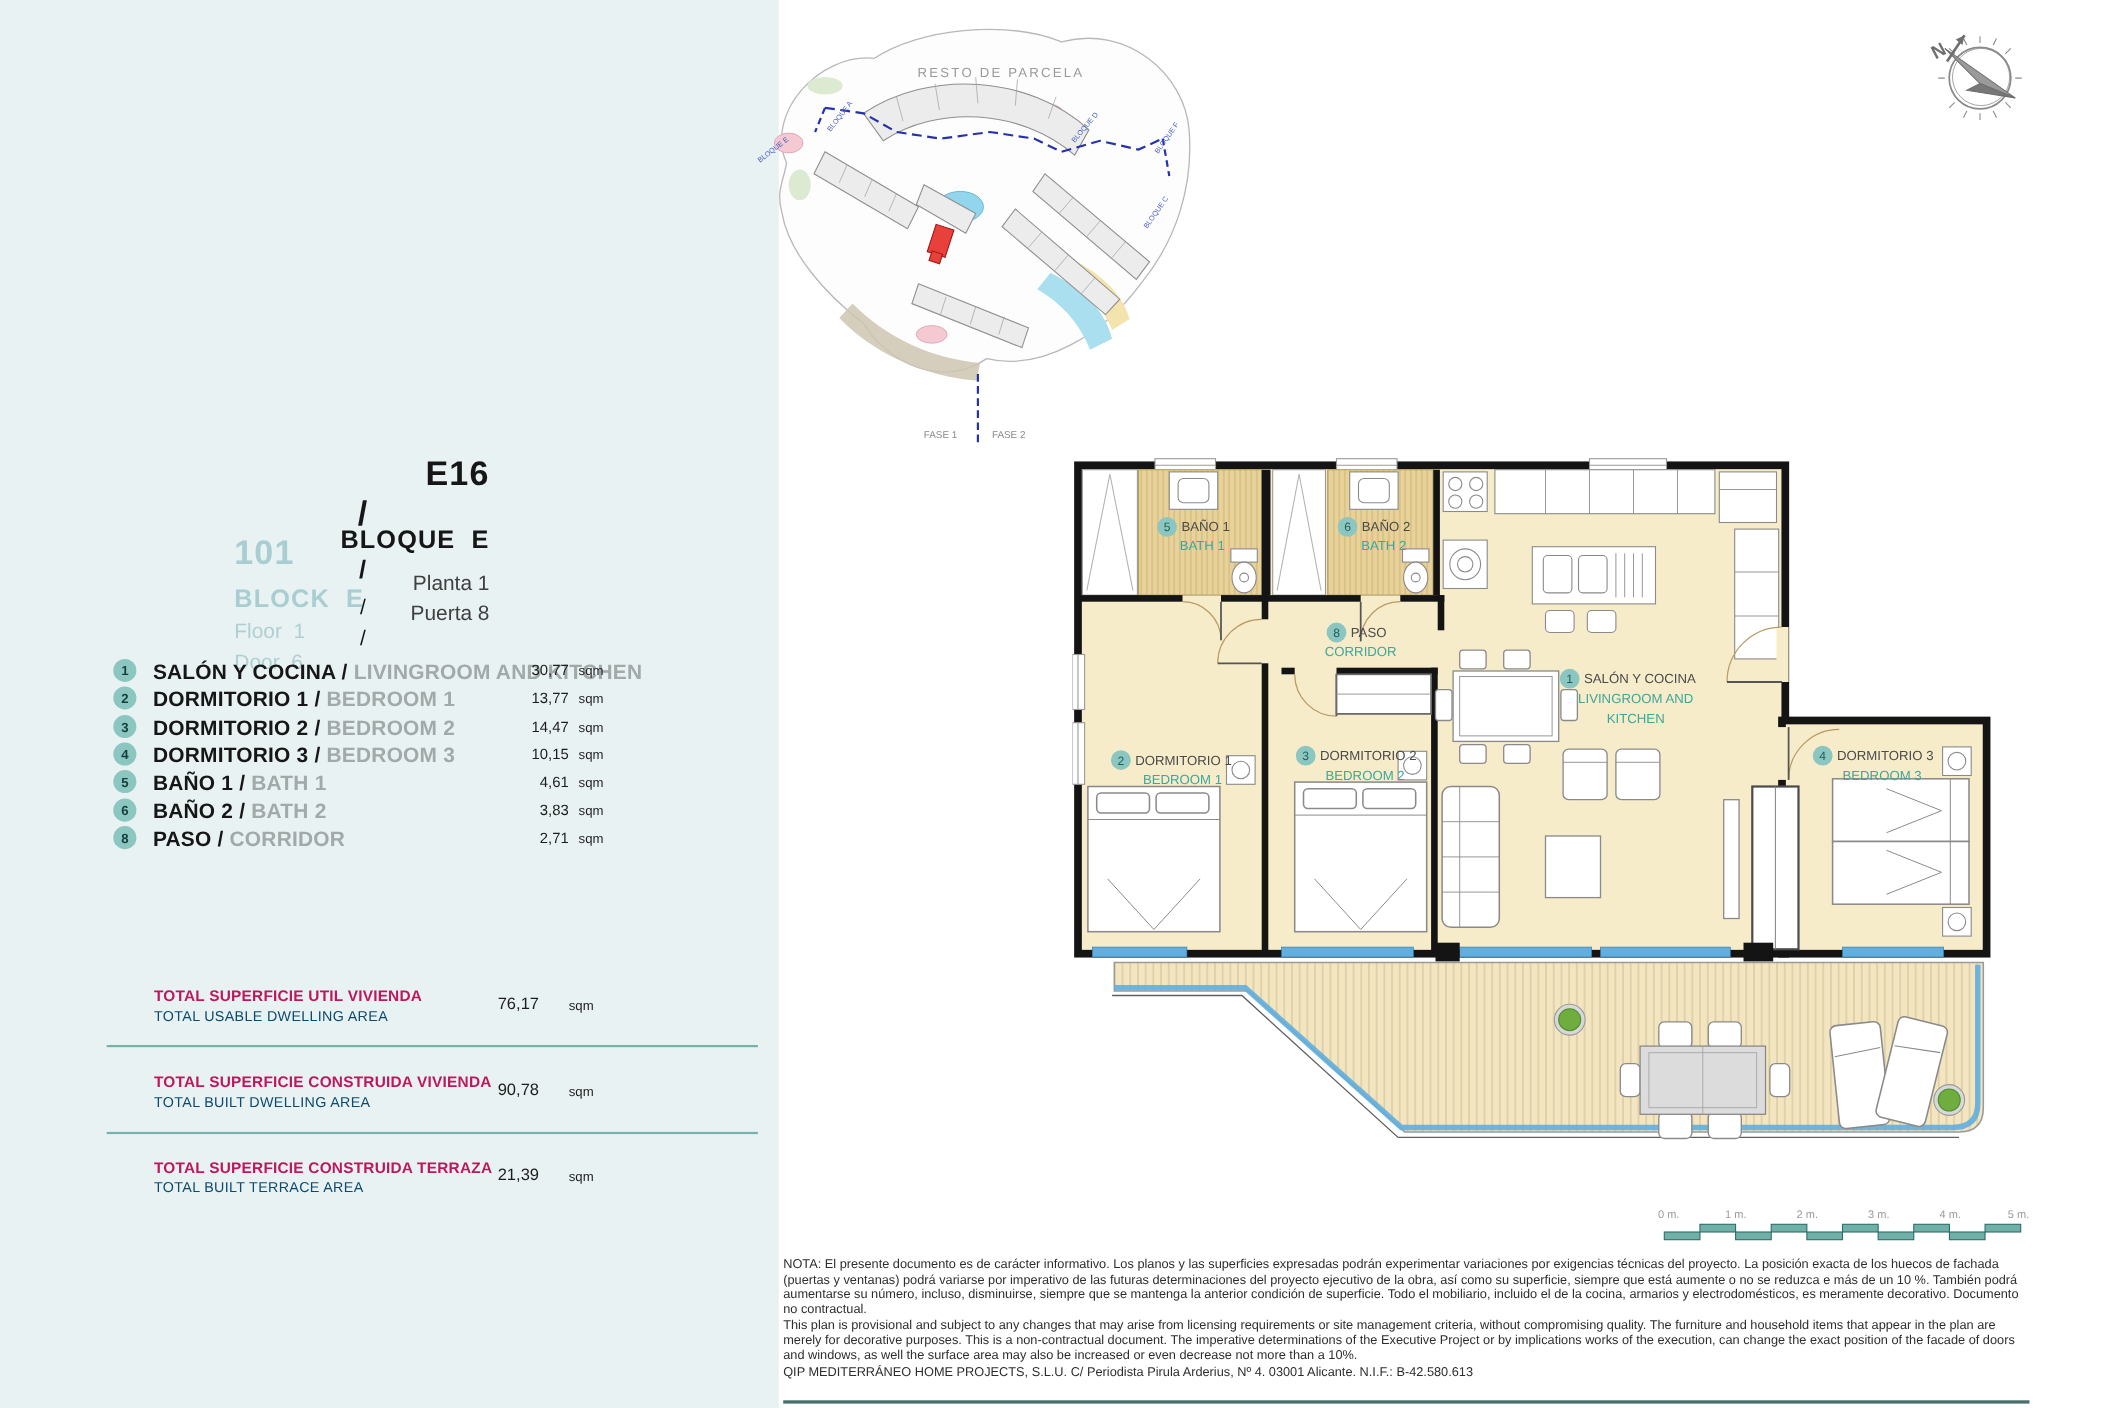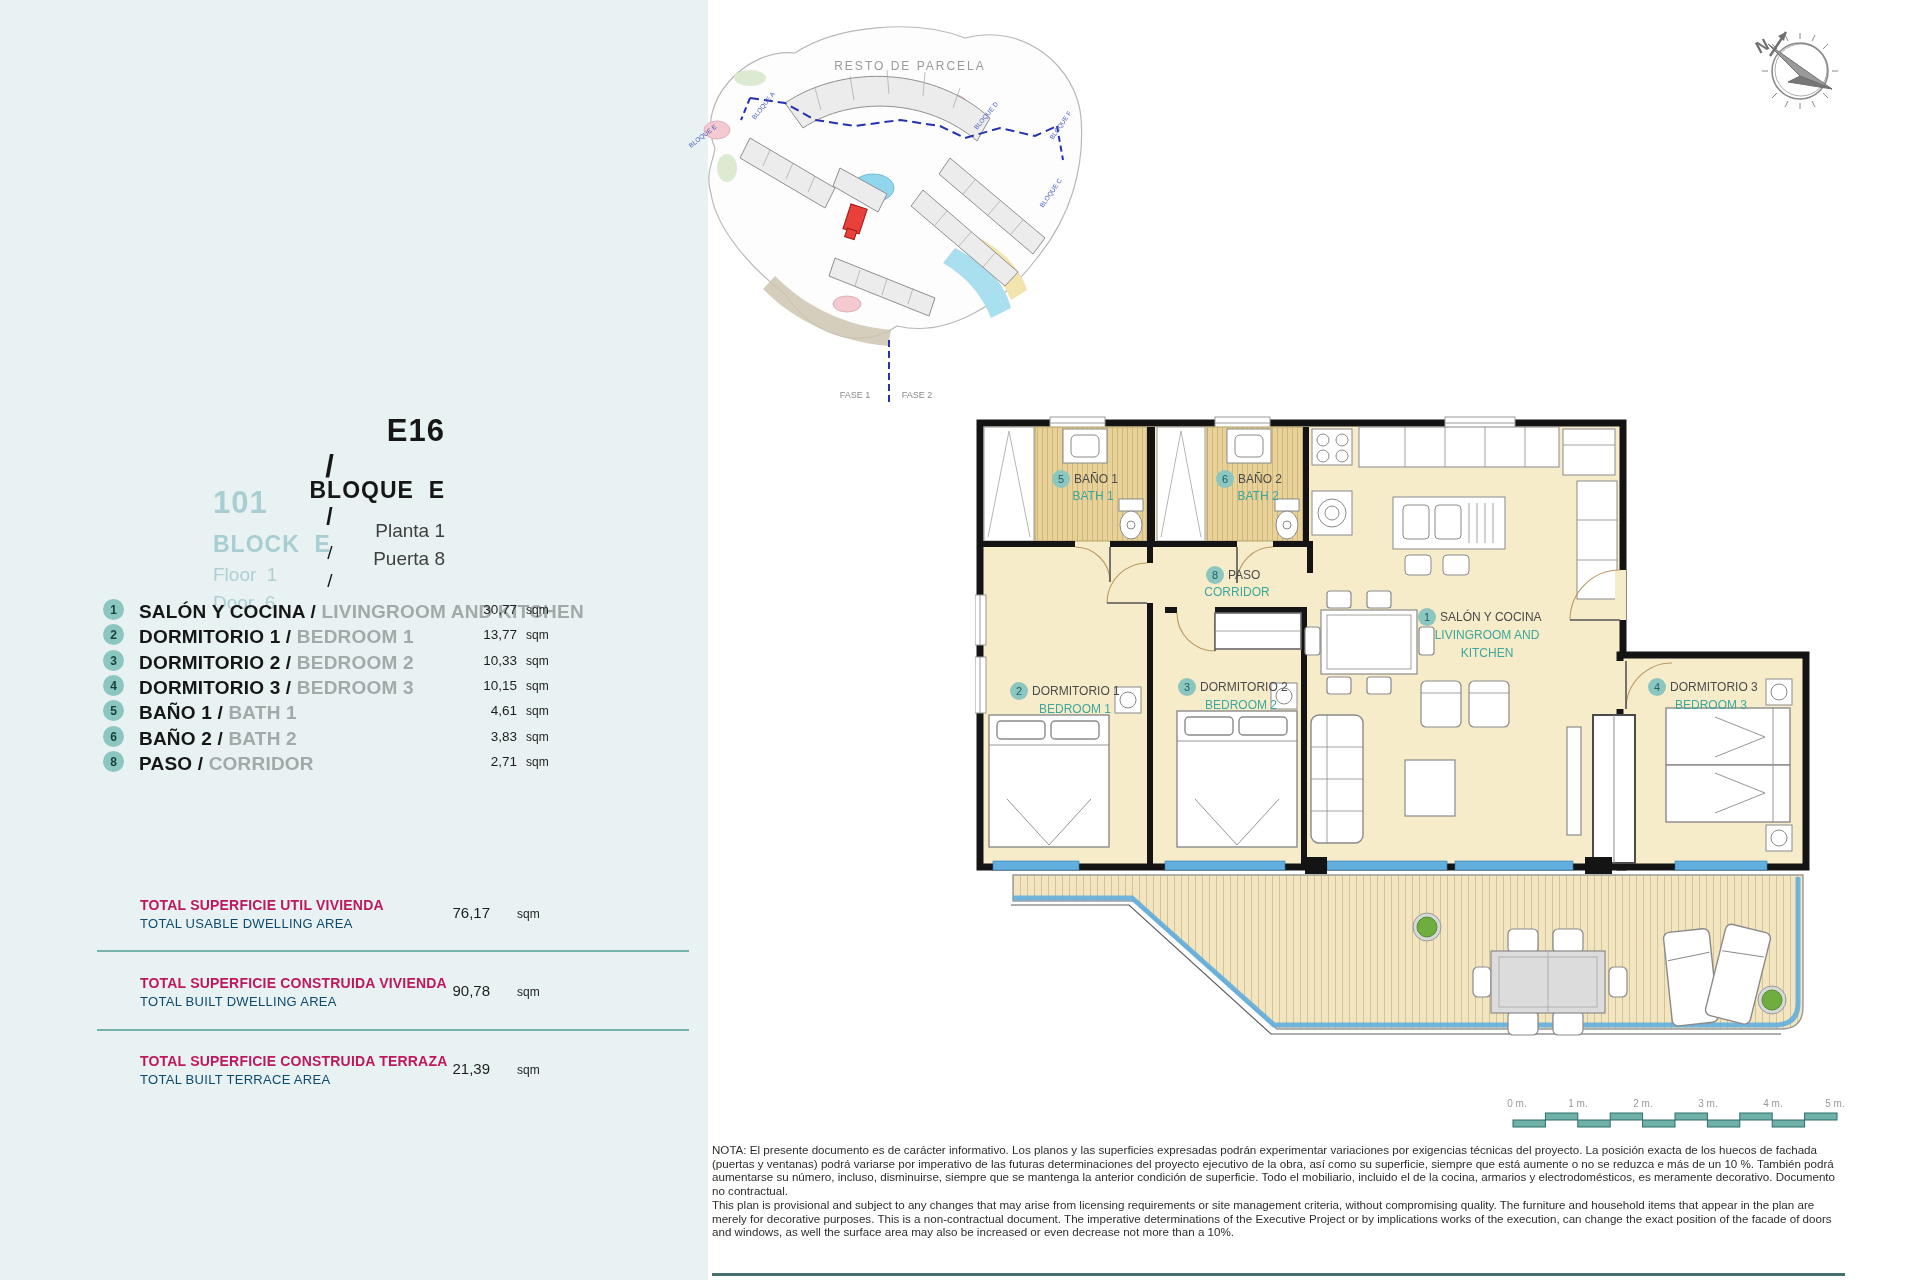--- a/index.html
+++ b/index.html
@@ -80,21 +80,21 @@
     </div>
     <div class="room-row" style="top:626px">
       <span class="num-circle">2</span>
       <span class="room-label"><b>DORMITORIO 1 / </b><span class="en">BEDROOM 1</span></span>
       <span class="room-area">13,77</span>
       <span class="room-unit">sqm</span>
     </div>
     <div class="room-row" style="top:652px">
       <span class="num-circle">3</span>
       <span class="room-label"><b>DORMITORIO 2 / </b><span class="en">BEDROOM 2</span></span>
-      <span class="room-area">10,33</span>
+      <span class="room-area">14,47</span>
       <span class="room-unit">sqm</span>
     </div>
     <div class="room-row" style="top:677px">
       <span class="num-circle">4</span>
       <span class="room-label"><b>DORMITORIO 3 / </b><span class="en">BEDROOM 3</span></span>
       <span class="room-area">10,15</span>
       <span class="room-unit">sqm</span>
     </div>
     <div class="room-row" style="top:702px">
       <span class="num-circle">5</span>
@@ -501,16 +501,17 @@
       <rect x="204.4" y="27" width="32.4" height="7"></rect>
       <rect x="236.8" y="20" width="32.4" height="7"></rect>
       <rect x="269.2" y="27" width="32.4" height="7"></rect>
       <rect x="301.6" y="20" width="32.4" height="7"></rect>
     </g>
   </svg>
 
   <div class="notes">
     <p>NOTA: El presente documento es de carácter informativo. Los planos y las superficies expresadas podrán experimentar variaciones por exigencias técnicas del proyecto. La posición exacta de los huecos de fachada (puertas y ventanas) podrá variarse por imperativo de las futuras determinaciones del proyecto ejecutivo de la obra, así como su superficie, siempre que está aumente o no se reduzca e más de un 10 %. También podrá aumentarse su número, incluso, disminuirse, siempre que se mantenga la anterior condición de superficie. Todo el mobiliario, incluido el de la cocina, armarios y electrodomésticos, es meramente decorativo. Documento no contractual.</p>
     <p>This plan is provisional and subject to any changes that may arise from licensing requirements or site management criteria, without compromising quality. The furniture and household items that appear in the plan are merely for decorative purposes. This is a non-contractual document. The imperative determinations of the Executive Project or by implications works of the execution, can change the exact position of the facade of doors and windows, as well the surface area may also be increased or even decrease not more than a 10%.</p>
+    <p class="company">QIP MEDITERRÁNEO HOME PROJECTS, S.L.U. C/ Periodista Pirula Arderius, Nº 4. 03001 Alicante. N.I.F.: B-42.580.613</p>
   </div>
   <div class="bottom-rule"></div>
 
 </div>
 
 </body></html>

